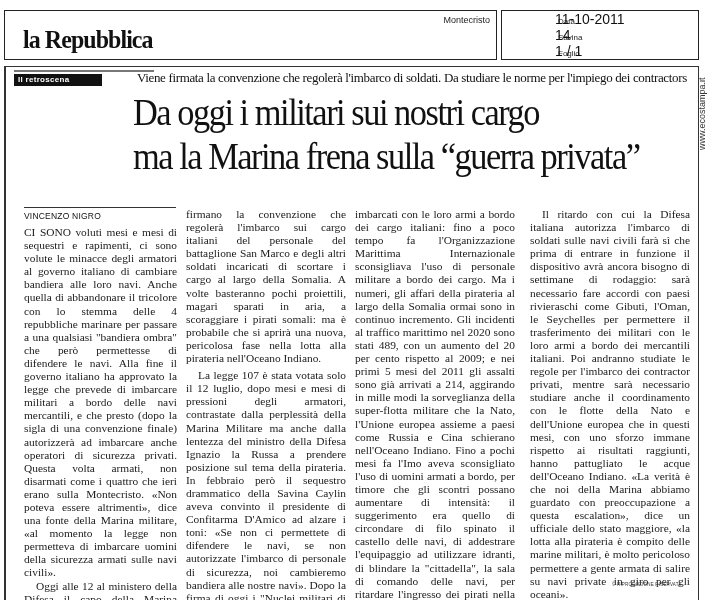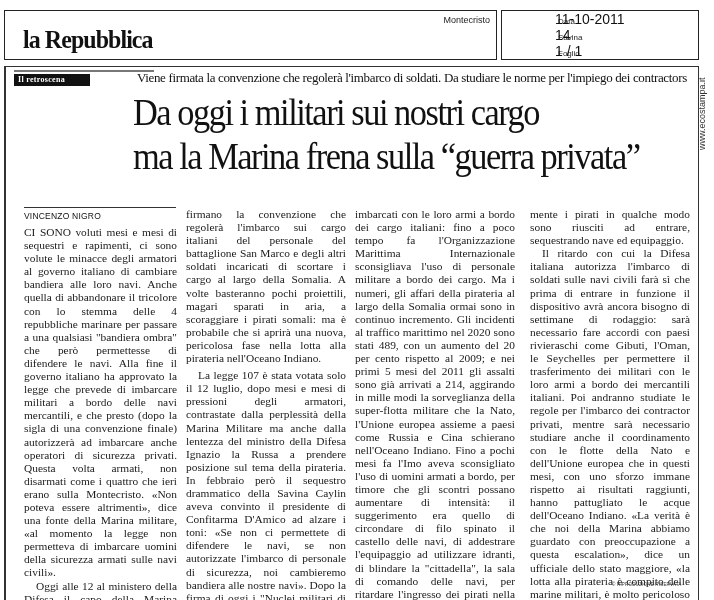--- a/index.html
+++ b/index.html
@@ -31,23 +31,23 @@
   .r1 { top: 2px; } .r2 { top: 18px; } .r3 { top: 34px; }
   .meta-label { top: 4px; margin-left: 48px; }
   .meta-value { top: -2px; }
 
   
   .frame {
     position: absolute; left: 4px; top: 66px; width: 695px; height: 534px;
     border-left: 2px solid #333; border-right: 1px solid #333; border-top: 1px solid #333;
   }
   .rubric {
-    position: absolute; left: 14px; top: 74px; width: 76px; height: 12px;
+    position: absolute; left: 14px; top: 74px; width: 88px; height: 12px;
     background: #111; color: #fff;
-    font-family: Liberation Serif, serif; font-weight: bold; font-size: 8px;
+    font-family: Liberation Sans, sans-serif; font-weight: bold; font-size: 8px;
     line-height: 12px; padding-left: 4px; letter-spacing: 0.3px;
   }
   .rubric-line { position: absolute; left: 14px; top: 70px; width: 140px; height: 2px; background: #777; }
   .occhiello {
     position: absolute; left: 137px; top: 70px; width: 560px;
     font-family: "Liberation Serif", serif; font-size: 13px; color: #111;
     white-space: nowrap; letter-spacing: -0.35px;
   }
   .headline {
     position: absolute; left: 133px; width: 560px;
@@ -126,16 +126,15 @@
   <p class="indent">Oggi alle 12 al ministero della Difesa il capo della Marina militare Bruno Branciforte e il presidente di Confitarma Cesare D'Amico</p>
 </div>
 <div class="col c2">
   <p>firmano la convenzione che regolerà l'imbarco sui cargo italiani del personale del battaglione San Marco e degli altri soldati incaricati di scortare i cargo al largo della Somalia. A volte basteranno pochi proiettili, magari sparati in aria, a scoraggiare i pirati somali: ma è probabile che si aprirà una nuova, pericolosa fase nella lotta alla pirateria nell'Oceano Indiano.</p>
   <p class="indent gap">La legge 107 è stata votata solo il 12 luglio, dopo mesi e mesi di pressioni degli armatori, contrastate dalla perplessità della Marina Militare ma anche dalla lentezza del ministro della Difesa Ignazio la Russa a prendere posizione sul tema della pirateria. In febbraio però il sequestro drammatico della Savina Caylin aveva convinto il presidente di Confitarma D'Amico ad alzare i toni: «Se non ci permettete di difendere le navi, se non autorizzate l'imbarco di personale di sicurezza, noi cambieremo bandiera alle nostre navi». Dopo la firma di oggi i "Nuclei militari di protezione" saranno</p>
 </div>
 <div class="col c3">
   <p>imbarcati con le loro armi a bordo dei cargo italiani: fino a poco tempo fa l'Organizzazione Marittima Internazionale sconsigliava l'uso di personale militare a bordo dei cargo. Ma i numeri, gli affari della pirateria al largo della Somalia ormai sono in continuo incremento. Gli incidenti al traffico marittimo nel 2020 sono stati 489, con un aumento del 20 per cento rispetto al 2009; e nei primi 5 mesi del 2011 gli assalti sono già arrivati a 214, aggirando in mille modi la sorveglianza della super-flotta militare che la Nato, l'Unione europea assieme a paesi come Russia e Cina schierano nell'Oceano Indiano. Fino a pochi mesi fa l'Imo aveva sconsigliato l'uso di uomini armati a bordo, per timore che gli scontri possano aumentare di intensità: il suggerimento era quello di circondare di filo spinato il castello delle navi, di addestrare l'equipaggio ad utilizzare idranti, di blindare la "cittadella", la sala di comando delle navi, per ritardare l'ingresso dei pirati nella plancia. Anche la cittadella della Montecristo era blindata, ma evidente-</p>
 </div>
 <div class="col c4">
-  <p>mente i pirati in qualche modo sono riusciti ad entrare, sequestrando nave ed equipaggio.</p>
   <p class="indent">Il ritardo con cui la Difesa italiana autorizza l'imbarco di soldati sulle navi civili farà sì che prima di entrare in funzione il dispositivo avrà ancora bisogno di settimane di rodaggio: sarà necessario fare accordi con paesi rivieraschi come Gibuti, l'Oman, le Seychelles per permettere il trasferimento dei militari con le loro armi a bordo dei mercantili italiani. Poi andranno studiate le regole per l'imbarco dei contractor privati, mentre sarà necessario studiare anche il coordinamento con le flotte della Nato e dell'Unione europea che in questi mesi, con uno sforzo immane rispetto ai risultati raggiunti, hanno pattugliato le acque dell'Oceano Indiano. «La verità è che noi della Marina abbiamo guardato con preoccupazione a questa escalation», dice un ufficiale dello stato maggiore, «la lotta alla pirateria è compito delle marine militari, è molto pericoloso permettere a gente armata di salire su navi private in giro per gli oceani».</p>
 </div>
 <div class="credit">© RIPRODUZIONE RISERVATA</div>
 
 </body></html>

